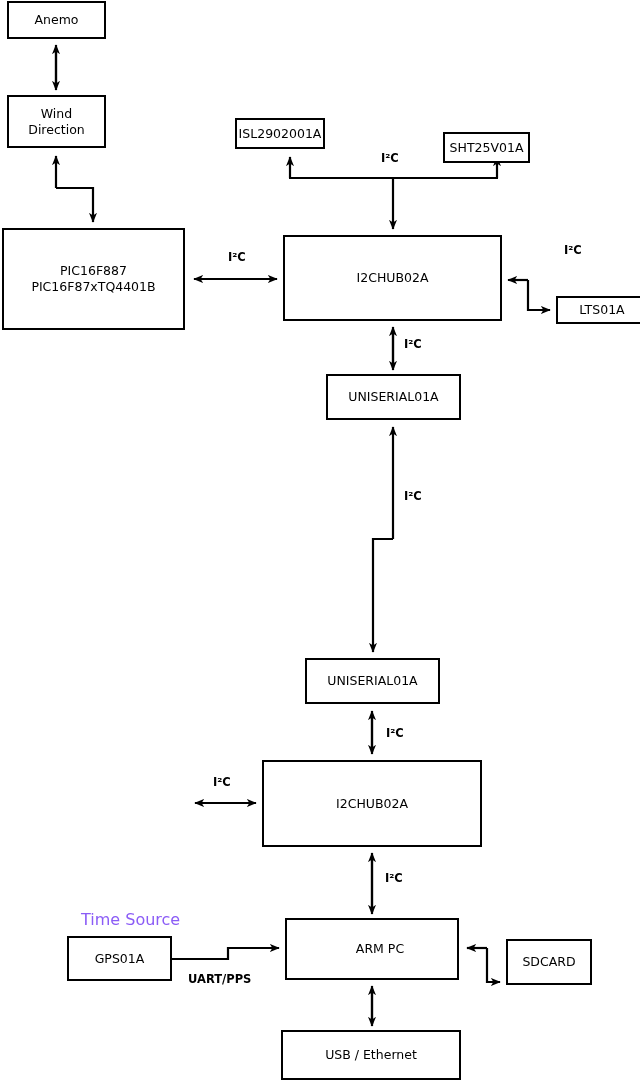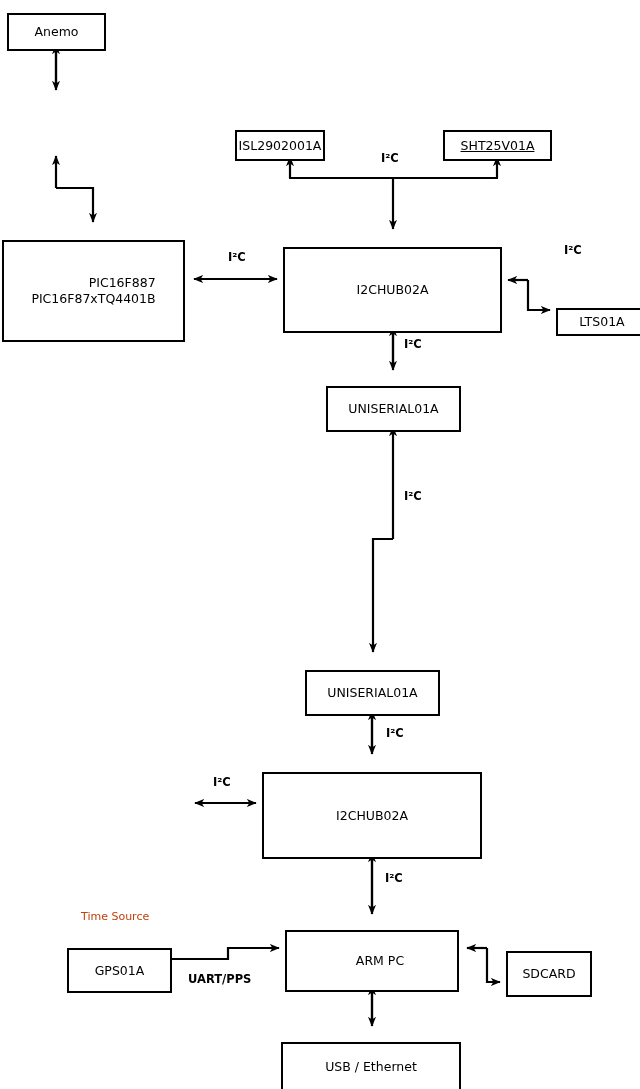--- a/index.html
+++ b/index.html
@@ -25,43 +25,42 @@
     height: 1089px;
   }
   .node {
     position: absolute;
     box-sizing: border-box;
     border: 2px solid #000000;
     background: #ffffff;
     display: flex;
     align-items: center;
     justify-content: center;
-    text-align: right;
+    text-align: center;
     font-size: 12.5px;
     line-height: 1.28;
     color: #000000;
     z-index: 2;
-    margin-top: 12px;
   }
   .node span {
     display: block;
     padding: 0 4px;
   }
   .edge-label {
     position: absolute;
     font-size: 11.5px;
     color: #000000;
     white-space: nowrap;
     z-index: 3;
     font-weight: bold;
   }
   .free-label {
     position: absolute;
-    font-size: 11px;
-    color: #c2410c;
+    font-size: 16px;
+    color: #8b5cf6;
     white-space: nowrap;
     z-index: 3;
   }
 </style>
 </head>
 <body>
 
 <div id="diagram-root">
 
   <svg class="wires" viewBox="0 0 640 1089">
@@ -112,33 +111,39 @@
       <line x1="372" y1="1024" x2="372" y2="986" marker-end="url(#ah)"></line>
       <line x1="372" y1="989" x2="372" y2="1026" marker-end="url(#ah)"></line>
 
     </g>
   </svg>
 
   <div class="node" style="left:7px; top:1px; width:99px; height:38px;">
     <span>Anemo</span>
   </div>
 
+  <div class="node" style="left:7px; top:95px; width:99px; height:53px;">
+    <span>
+      <span>Wind</span>
+      <span>Direction</span>
+    </span>
+  </div>
 
   <div class="node" style="left:2px; top:228px; width:183px; height:102px;">
     <span>
       <span>PIC16F887</span>
       <span>PIC16F87xTQ4401B</span>
     </span>
   </div>
 
   <div class="node" style="left:235px; top:118px; width:90px; height:31px;">
     <span>ISL2902001A</span>
   </div>
 
-  <div class="node" style="left:443px; top:118px; width:109px; height:31px;text-decoration:underline;">
+  <div class="node" style="left:443px; top:132px; width:87px; height:31px;">
     <span>SHT25V01A</span>
   </div>
 
   <div class="node" style="left:283px; top:235px; width:219px; height:86px;">
     <span>I2CHUB02A</span>
   </div>
 
   <div class="node" style="left:556px; top:296px; width:92px; height:28px;">
     <span>LTS01A</span>
   </div>

